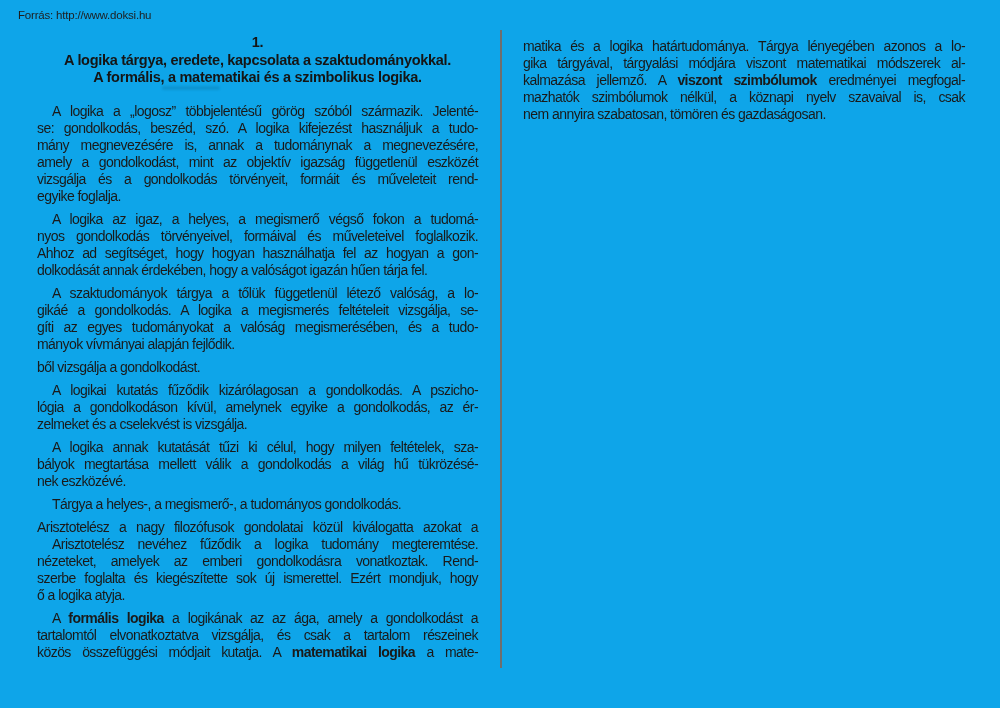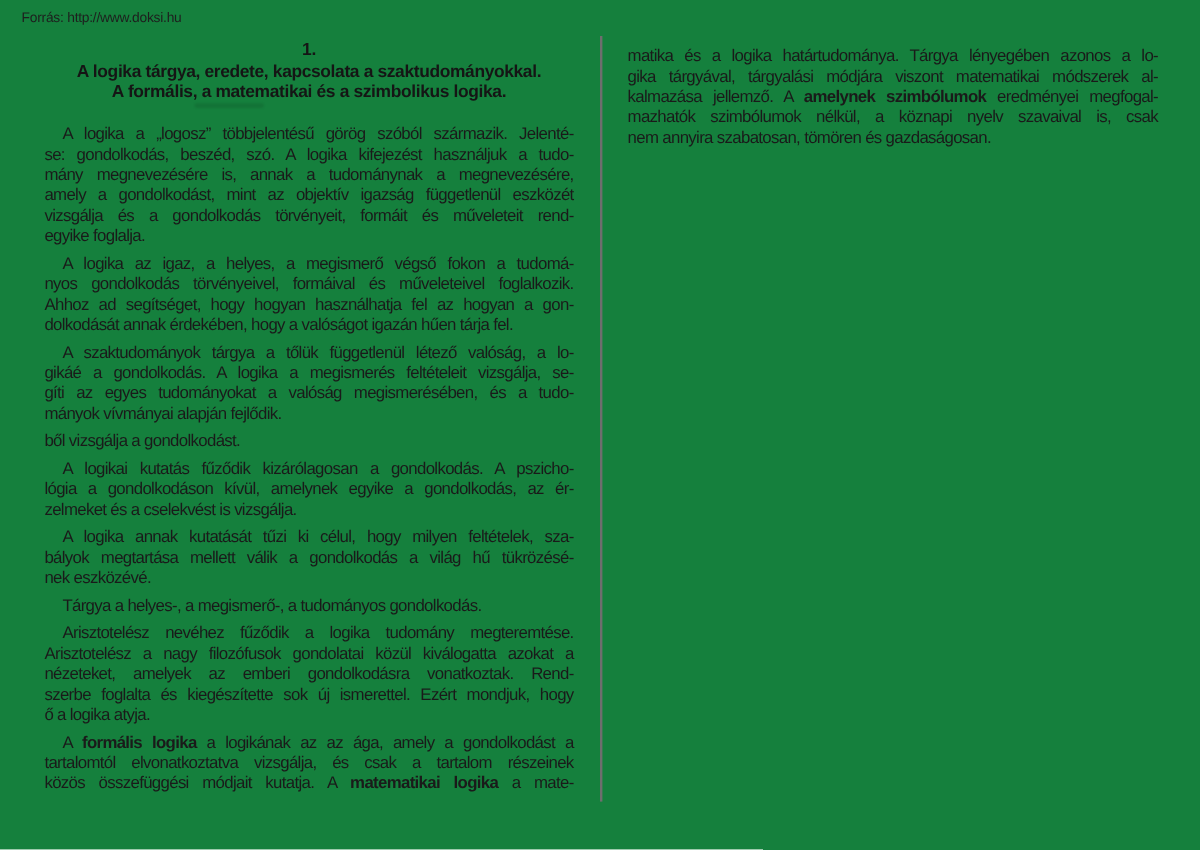--- a/index.html
+++ b/index.html
@@ -1,20 +1,20 @@
 <!DOCTYPE html>
 <html lang="hu"><head>
 <meta charset="utf-8">
 <title>doksi.hu scanned document</title>
 <style>
   html,body{margin:0;padding:0;background:#ffffff;}
   #page{
     position:relative;
     width:1000px;height:708px;
-    background:#15803d;
+    background:#0ea5e9;
     overflow:hidden;
     font-family:"Liberation Sans","DejaVu Sans",sans-serif;
     color:#1a1a1a;
   }
   .source-note{
     position:absolute;left:18px;top:9px;
     font-size:11.5px;letter-spacing:-0.2px;color:#1e1e1e;
   }
   .column{position:absolute;}
   .col-left{left:37px;top:34px;width:441px;}
@@ -88,42 +88,42 @@
         </div>
         <div class="para">
           <div class="line indent"><span>A logika annak kutatását tűzi ki célul, hogy milyen feltételek, sza-</span></div>
           <div class="line"><span>bályok megtartása mellett válik a gondolkodás a világ hű tükrözésé-</span></div>
           <div class="line last"><span>nek eszközévé.</span></div>
         </div>
         <div class="para">
           <div class="line last indent"><span>Tárgya a helyes-, a megismerő-, a tudományos gondolkodás.</span></div>
         </div>
         <div class="para">
+          <div class="line"><span>Arisztotelész a nagy filozófusok gondolatai közül kiválogatta azokat a</span></div>
           <div class="line indent"><span>Arisztotelész nevéhez fűződik a logika tudomány megteremtése.</span></div>
-          <div class="line"><span>Arisztotelész a nagy filozófusok gondolatai közül kiválogatta azokat a</span></div>
           <div class="line"><span>nézeteket, amelyek az emberi gondolkodásra vonatkoztak. Rend-</span></div>
           <div class="line"><span>szerbe foglalta és kiegészítette sok új ismerettel. Ezért mondjuk, hogy</span></div>
           <div class="line last"><span>ő a logika atyja.</span></div>
         </div>
         <div class="para">
           <div class="line indent"><span>A </span><span class="b">formális logika</span><span> a logikának az az ága, amely a gondolkodást a</span></div>
           <div class="line"><span>tartalomtól elvonatkoztatva vizsgálja, és csak a tartalom részeinek</span></div>
           <div class="line"><span>közös összefüggési módjait kutatja. A </span><span class="b">matematikai logika</span><span> a mate-</span></div>
         </div>
       </div>
   </div>
 
   <div class="divider"></div>
 
   <div class="column col-right">
     <div class="paras">
         <div class="para">
           <div class="line"><span>matika és a logika határtudománya. Tárgya lényegében azonos a lo-</span></div>
           <div class="line"><span>gika tárgyával, tárgyalási módjára viszont matematikai módszerek al-</span></div>
-          <div class="line"><span>kalmazása jellemző. A </span><span class="b">amelynek szimbólumok</span><span> eredményei megfogal-</span></div>
+          <div class="line"><span>kalmazása jellemző. A </span><span class="b">viszont szimbólumok</span><span> eredményei megfogal-</span></div>
           <div class="line"><span>mazhatók szimbólumok nélkül, a köznapi nyelv szavaival is, csak</span></div>
           <div class="line last"><span>nem annyira szabatosan, tömören és gazdaságosan.</span></div>
         </div>
       </div>
   </div>
 
   <div class="scan-artifact"></div>
 
 </div>
 

